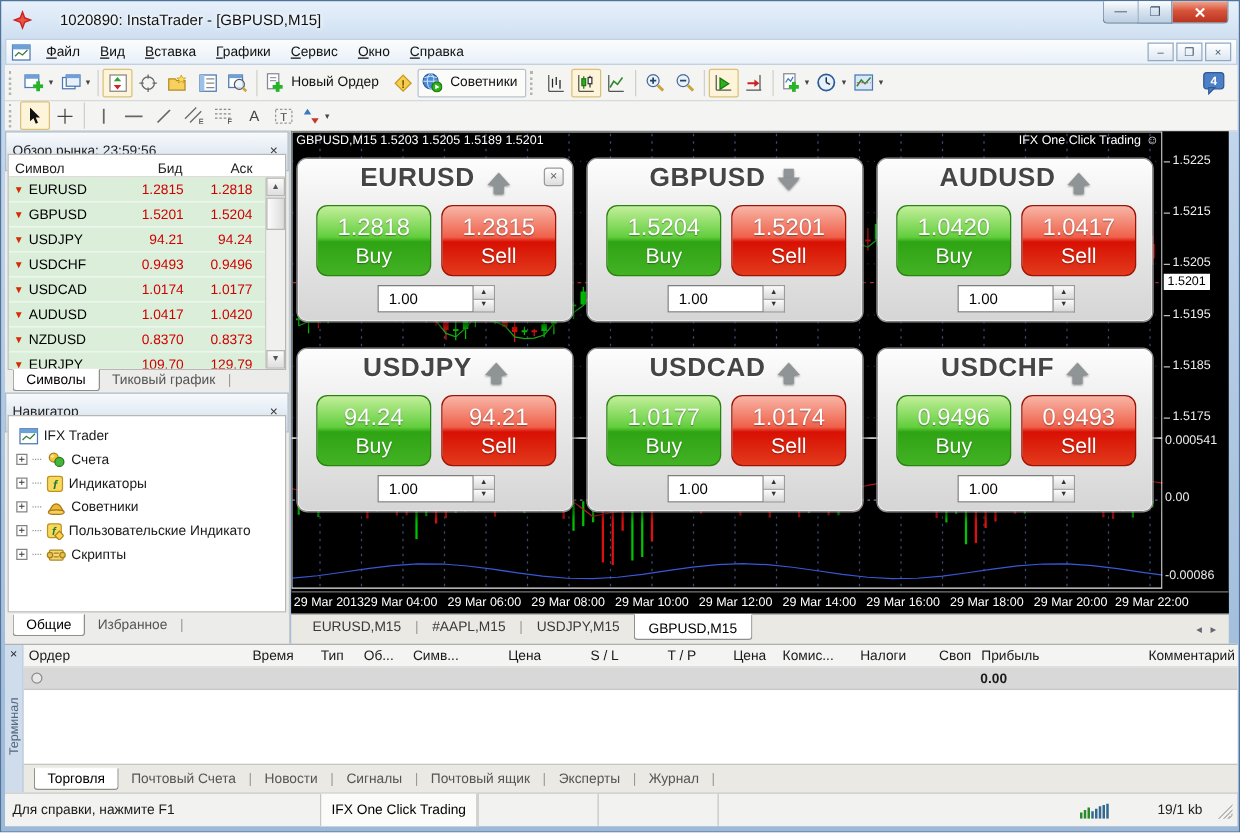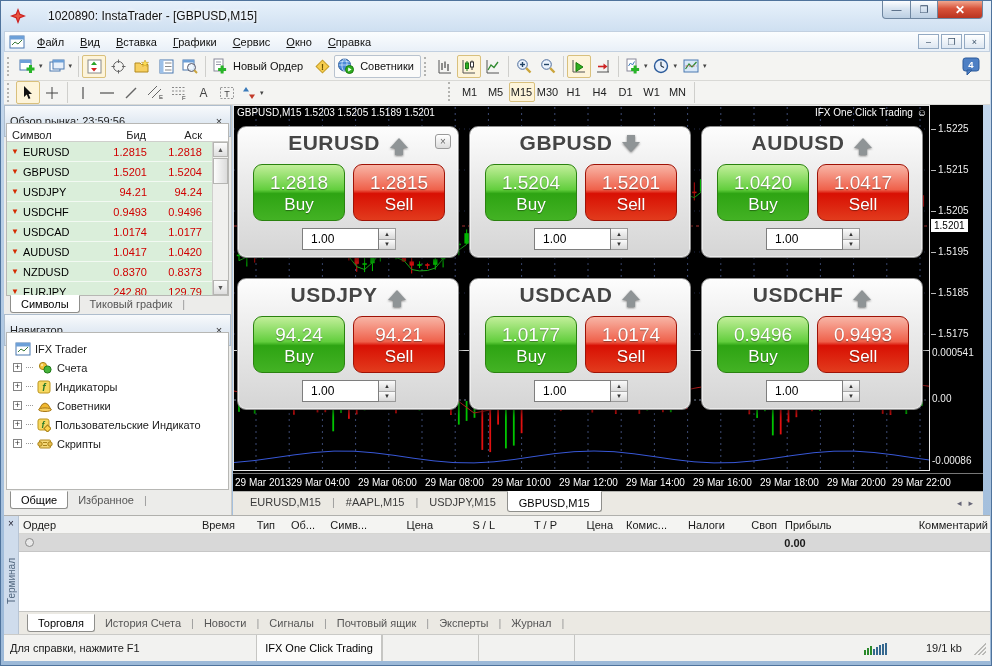--- a/index.html
+++ b/index.html
@@ -470,33 +470,20 @@
       </div>
     <div class="tbtn">
         <span class="icon">
           <svg width="14" height="14" viewBox="0 0 14 14">
             <polygon points="4,1 7,5.5 1,5.5" fill="#3a7aba"></polygon>
             <polygon points="10,13 13,8.5 7,8.5" fill="#c23a2a"></polygon>
           </svg>
         </span>
         <span class="dd">▾</span>
       </div>
-    <div class="tf">
-      <div class="grip"></div>
-      <div class="tfbtn">M1</div>
-      <div class="tfbtn">M5</div>
-      <div class="tfbtn pressed">M15</div>
-      <div class="tfbtn">M30</div>
-      <div class="tfbtn">H1</div>
-      <div class="tfbtn">H4</div>
-      <div class="tfbtn">D1</div>
-      <div class="tfbtn">W1</div>
-      <div class="tfbtn">MN</div>
-      <div class="vsep"></div>
-    </div>
   </div>
 
   <div class="leftpanel">
     <div class="phead">
       <span>Обзор рынка: 23:59:56</span>
       <span class="x">×</span>
     </div>
     <div class="mw-table">
       <div class="mw-hrow">
         <span class="c-sym">Символ</span>
@@ -542,21 +529,21 @@
           </div>
         <div class="mw-row">
             <span class="arr">▼</span>
             <span class="sym">NZDUSD</span>
             <span class="v">0.8370</span>
             <span class="v2">0.8373</span>
           </div>
         <div class="mw-row">
             <span class="arr">▼</span>
             <span class="sym">EURJPY</span>
-            <span class="v">242.80</span>
+            <span class="v">109.70</span>
             <span class="v2">129.79</span>
           </div>
       </div>
       <div class="mw-scroll">
         <div class="sbtn">▲</div>
         <div class="sthumb"></div>
         <div class="sbtn sdown">▼</div>
       </div>
     </div>
     <div class="ptabs mw-tabs">
@@ -1136,21 +1123,21 @@
         <span style="width:56px">Прибыль</span>
         <span class="th-r" style="flex:1;padding-right:2px">Комментарий</span>
       </div>
       <div class="balrow">
         <span class="circ"></span>
         <span class="profit">0.00</span>
       </div>
     </div>
     <div class="ttabs">
       <span class="btab active">Торговля</span>
-      <span class="btab">История Счета</span>
+      <span class="btab">Почтовый Счета</span>
         <span class="tabsep">|</span>
       <span class="btab">Новости</span>
         <span class="tabsep">|</span>
       <span class="btab">Сигналы</span>
         <span class="tabsep">|</span>
       <span class="btab">Почтовый ящик</span>
         <span class="tabsep">|</span>
       <span class="btab">Эксперты</span>
         <span class="tabsep">|</span>
       <span class="btab">Журнал</span>

